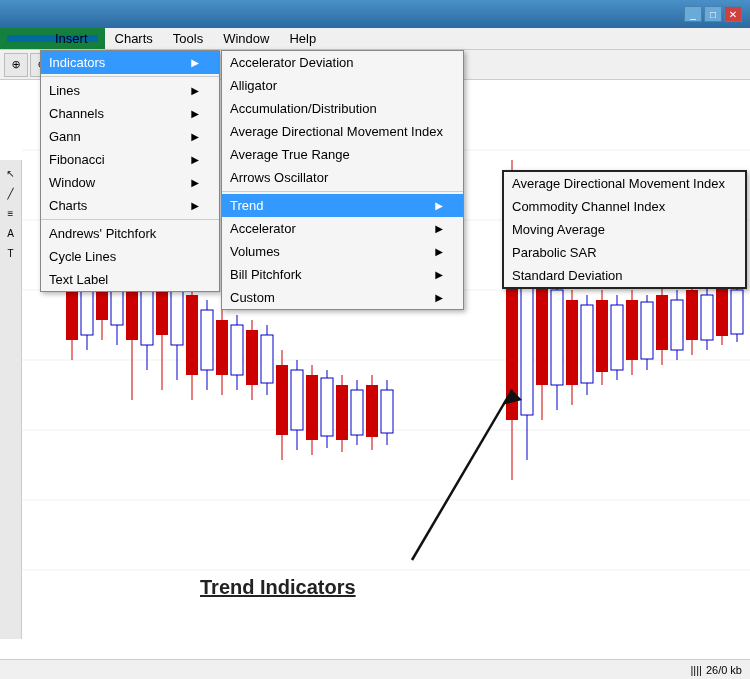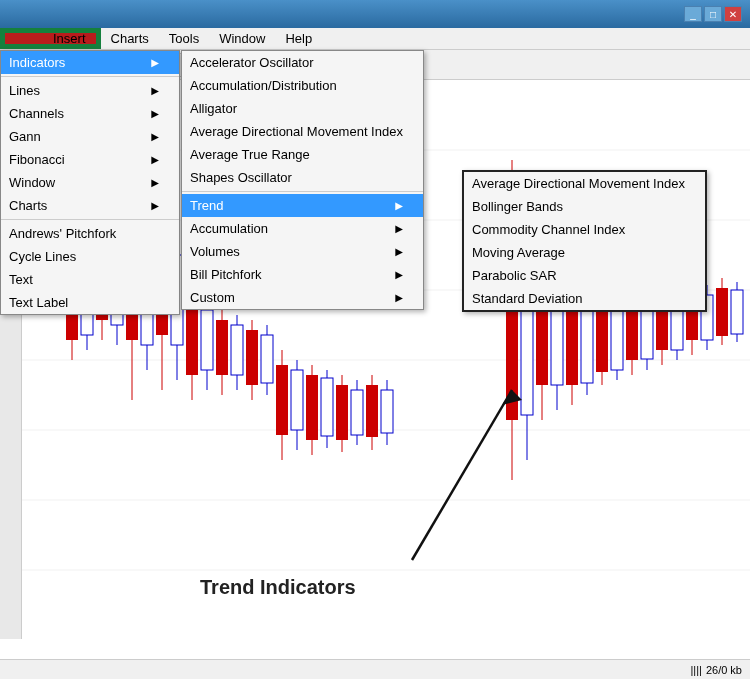--- a/index.html
+++ b/index.html
@@ -55,22 +55,22 @@
     }
     .menu-item {
       padding: 0 10px;
       display: flex;
       align-items: center;
       font-size: 13px;
       cursor: pointer;
       position: relative;
     }
     .menu-item.active-menu {
-      background: #b91c1c;
-      border: 5px solid #15803d;
+      background: #0369a1;
+      border: 7px solid #15803d;
       padding-left: 48px;
     }
 
     
     .toolbar {
       background: #f0f0f0;
       height: 30px;
       display: flex;
       align-items: center;
       padding: 0 4px;
@@ -149,20 +149,21 @@
     }
 
     
     .dropdown-menu {
       position: absolute;
       background: #f5f5f5;
       border: 1px solid #888;
       box-shadow: 2px 2px 5px rgba(0,0,0,0.3);
       z-index: 1000;
       min-width: 180px;
+      margin-left: 40px;
     }
     .dropdown-menu .menu-option {
       padding: 4px 20px 4px 8px;
       cursor: pointer;
       display: flex;
       align-items: center;
       justify-content: space-between;
       white-space: nowrap;
       font-size: 13px;
       color: #000;
@@ -195,20 +196,21 @@
     
     #trend-submenu {
       top: 170px;
       left: 462px;
       border: 2px solid #222;
     }
     .annotation-text {
       font-size: 20px;
       font-weight: bold;
       color: #222;
+      text-decoration: underline;
     }
 
     
     .chart-svg {
       position: absolute;
       top: 0; left: 22px; right: 0; bottom: 0;
     }
   </style>
 </head>
 <body>
@@ -398,53 +400,50 @@
     <span class="arrow">▶</span>
   </div>
   <div class="separator"></div>
   <div class="menu-option">
     <span>Andrews' Pitchfork</span>
   </div>
   <div class="menu-option">
     <span>Cycle Lines</span>
   </div>
   <div class="menu-option">
-    <span>Text</span>
-  </div>
-  <div class="menu-option">
     <span>Text Label</span>
   </div>
 </div>
 
 <div class="dropdown-menu" id="indicators-submenu">
   <div class="menu-option">
-    <span>Accelerator Oscillator</span>
+    <span>Accelerator Deviation</span>
+  </div>
+  <div class="menu-option">
+    <span>Alligator</span>
   </div>
   <div class="menu-option">
     <span>Accumulation/Distribution</span>
   </div>
   <div class="menu-option">
-    <span>Alligator</span>
-  </div>
-  <div class="menu-option">
     <span>Average Directional Movement Index</span>
   </div>
   <div class="menu-option">
     <span>Average True Range</span>
   </div>
   <div class="menu-option">
-    <span>Shapes Oscillator</span>
+    <span>Arrows Oscillator</span>
   </div>
   <div class="separator"></div>
   <div class="menu-option highlighted">
     <span>Trend</span>
     <span class="arrow">▶</span>
   </div>
   <div class="menu-option">
-    <span>Accumulation</span>
+    <span>Accelerator</span>
     <span class="arrow">▶</span>
   </div>
   <div class="menu-option">
     <span>Volumes</span>
     <span class="arrow">▶</span>
   </div>
   <div class="menu-option">
     <span>Bill Pitchfork</span>
     <span class="arrow">▶</span>
   </div>
@@ -452,23 +451,20 @@
     <span>Custom</span>
     <span class="arrow">▶</span>
   </div>
 </div>
 
 <div class="dropdown-menu" id="trend-submenu">
   <div class="menu-option">
     <span>Average Directional Movement Index</span>
   </div>
   <div class="menu-option">
-    <span>Bollinger Bands</span>
-  </div>
-  <div class="menu-option">
     <span>Commodity Channel Index</span>
   </div>
   <div class="menu-option">
     <span>Moving Average</span>
   </div>
   <div class="menu-option">
     <span>Parabolic SAR</span>
   </div>
   <div class="menu-option">
     <span>Standard Deviation</span>

